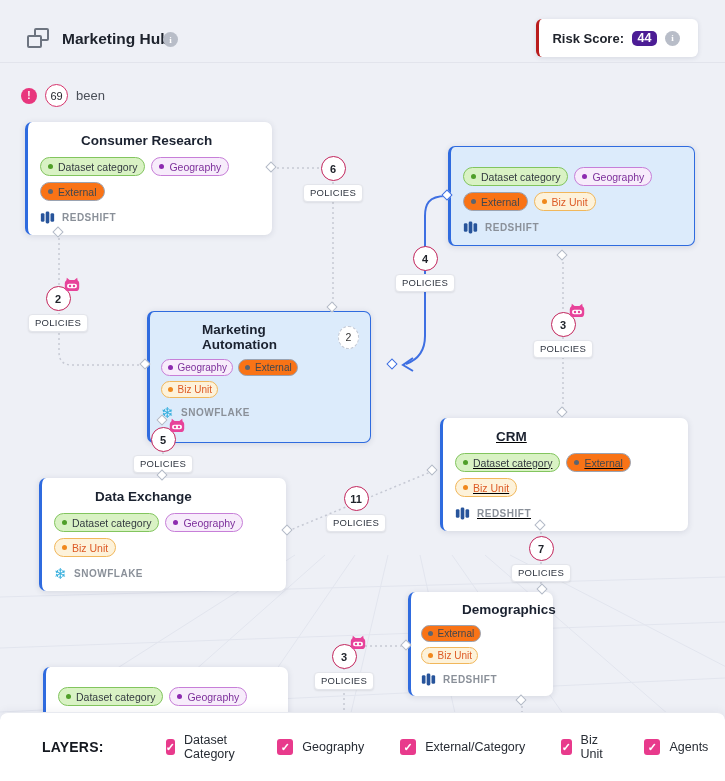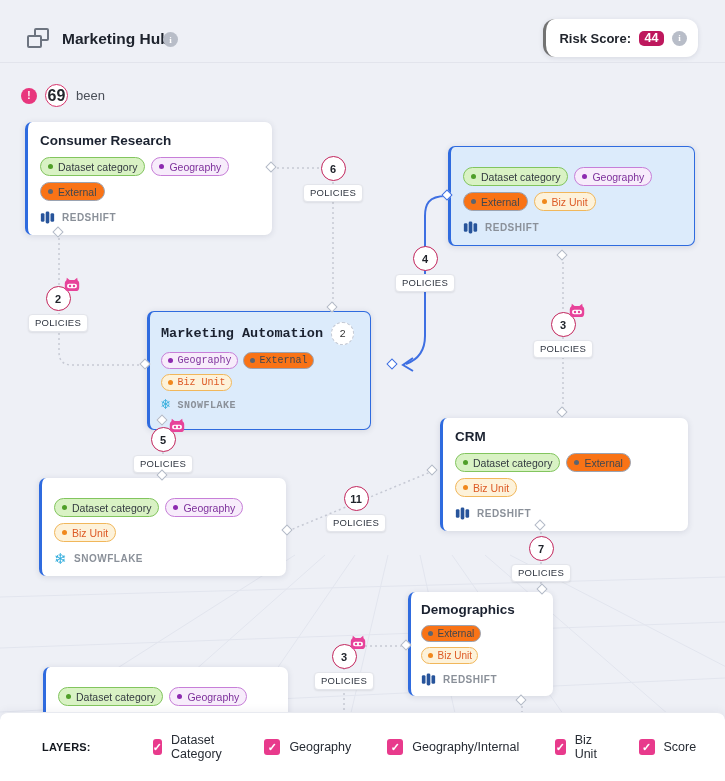--- a/index.html
+++ b/index.html
@@ -11,42 +11,42 @@
   
   .header{position:absolute;left:0;top:0;width:100%;height:62px;z-index:6;}
   .hub-icon{position:absolute;left:27px;top:28px;width:22px;height:20px;}
   .hub-icon .back{position:absolute;right:0;top:0;width:11px;height:9px;border:2.5px solid #6d7480;border-radius:2px;}
   .hub-icon .front{position:absolute;left:0;bottom:0;width:11px;height:9px;border:2.5px solid #6d7480;border-radius:2px;background:#eef0f6;}
   .page-title{position:absolute;left:62px;top:30px;font-size:15.5px;font-weight:bold;color:#1d222c;}
   .info-dot{width:15px;height:15px;border-radius:50%;background:#b8bdc8;color:#fff;font-size:9px;font-weight:bold;
     display:inline-flex;align-items:center;justify-content:center;font-family:"Liberation Serif",serif;}
   .title-info{position:absolute;left:163px;top:32px;}
   .divider{position:absolute;left:0;top:62px;width:100%;border-top:1px solid #e2e4ec;}
-  .risk-card{position:absolute;right:27px;top:19px;height:38px;background:#fff;border-radius:12px;
-    border-left:3px solid #737373;box-shadow:0 1px 5px rgba(30,40,70,.12);
-    display:flex;align-items:center;gap:8px;padding:0 11px 0 13px;}
+  .risk-card{position:absolute;right:27px;top:19px;height:38px;background:#fff;border-radius:6px;
+    border-left:3px solid #b91c1c;box-shadow:0 1px 5px rgba(30,40,70,.12);
+    display:flex;align-items:center;gap:8px;padding:0 18px 0 13px;}
   .risk-label{font-size:13px;font-weight:bold;color:#20242c;}
-  .risk-value{width:25px;height:15px;border-radius:5px;background:#be185d;color:#fff;font-size:12.5px;font-weight:bold;
+  .risk-value{width:25px;height:15px;border-radius:5px;background:#4c1d95;color:#fff;font-size:12.5px;font-weight:bold;
     display:flex;align-items:center;justify-content:center;}
   
   .banner{position:absolute;left:21px;top:84px;display:flex;align-items:center;gap:8px;z-index:6;}
   .alert-dot{width:16px;height:16px;border-radius:50%;background:#e8367d;color:#fff;font-size:10px;font-weight:bold;
     display:flex;align-items:center;justify-content:center;}
   .banner-text{font-size:13px;color:#4a4f58;}
   .count-circle{width:21px;height:21px;border-radius:50%;background:#fff;border:1.5px solid #d6336c;
-    display:flex;align-items:center;justify-content:center;font-size:16px;font-weight:bold;color:#23262c;}
+    display:flex;align-items:center;justify-content:center;font-size:11px;font-weight:normal;color:#23262c;}
   
   svg.layer{position:absolute;left:0;top:0;z-index:1;pointer-events:none;}
   svg.grid{z-index:0;}
   
   .node{position:absolute;box-sizing:border-box;background:#fff;border-radius:7px;
     border-left:3px solid #2f6bdf;box-shadow:0 1px 6px rgba(35,45,80,.13);
     padding:11px 12px 10px;z-index:2;}
   .node.hl{background:#dcebfb;border:1.5px solid #2f6bdf;border-left:3px solid #2f6bdf;}
-  .node-title{font-size:13.5px;font-weight:bold;color:#1b2230;display:flex;align-items:center;gap:8px;}
+  .node-title{font-size:13.5px;font-weight:bold;color:#1b2230;display:flex;align-items:center;gap:8px;margin-left:41px;}
   .mini-badge{width:21px;height:21px;border-radius:50%;border:1.5px dashed #c4c9d4;background:#fff;
     font-size:10.5px;font-weight:normal;color:#333;display:inline-flex;align-items:center;justify-content:center;}
   .tags{display:flex;flex-wrap:wrap;gap:6px 6px;margin-top:9px;}
   .tag{display:inline-flex;align-items:center;gap:5px;font-size:10.5px;padding:2.5px 7px;border-radius:10px;border:1px solid;white-space:nowrap;}
   .tag .dot{width:5px;height:5px;border-radius:50%;}
   .tag.green{background:#d9f2c4;border-color:#82c55e;color:#333a40;}
   .tag.green .dot{background:#4f9f28;}
   .tag.purple{background:#f7ecfb;border-color:#c77fd8;color:#7d2f9b;}
   .tag.purple .dot{background:#8d2bb0;}
   .tag.gray{background:#f97316;border-color:#9aa3b2;color:#40474f;}
@@ -64,21 +64,21 @@
   .plabel{margin-top:3px;background:#fff;border:1px solid #e3e5eb;border-radius:4px;padding:2px 6px 3px;
     font-size:9.5px;color:#2f3540;letter-spacing:.3px;box-shadow:0 1px 2px rgba(0,0,0,.08);}
   .probot{position:absolute;left:37px;top:-9px;}
   
   .dm{position:absolute;width:6px;height:6px;background:#fff;border:1.5px solid #b3bac7;transform:rotate(45deg);z-index:3;}
   .dm.blue{border-color:#3e6fe2;}
   
   .layers-bar{position:absolute;left:0;bottom:0;width:100%;height:69px;background:#fff;
     border-top:1px solid #e8eaf0;border-radius:8px 8px 0 0;box-shadow:0 -2px 8px rgba(30,40,70,.05);
     display:flex;align-items:center;padding:0 30px;box-sizing:border-box;z-index:10;}
-  .layers-title{font-size:11px;font-weight:bold;color:#14181f;margin:0 62px 0 12px;letter-spacing:.2px;}
+  .layers-title{font-size:14px;font-weight:bold;color:#14181f;margin:0 62px 0 12px;letter-spacing:.2px;}
   .layer-item{display:flex;align-items:center;gap:9px;margin-right:36px;}
   .cbox{width:16px;height:16px;border-radius:3px;background:#e83a8c;color:#fff;font-size:11px;font-weight:bold;
     display:flex;align-items:center;justify-content:center;cursor:pointer;}
   .layer-label{font-size:12.5px;color:#272c34;}
 </style>
 </head>
 <body>
 
 <svg class="layer grid" width="725" height="781">
   <g stroke="#e2e5ee" stroke-width="1" fill="none">
@@ -187,21 +187,21 @@
         <g fill="#27549b">
           <rect x="0.8" y="3" width="3.4" height="8" rx="1.3"></rect>
           <rect x="5.3" y="1.4" width="3.4" height="11.2" rx="1.3"></rect>
           <rect x="9.8" y="3" width="3.4" height="8" rx="1.3"></rect>
         </g>
       </svg>
     <span>REDSHIFT</span>
   </div>
 </div>
 
-<div class="node hl" style="left:147px;top:311px;width:224px;padding:10px 11px 16px;font-family:Liberation Mono, monospace;">
+<div class="node hl" style="left:147px;top:311px;width:224px;padding:10px 11px 22px;">
   <div class="node-title">
     <span>Marketing Automation</span>
     <span class="mini-badge">2</span>
   </div>
   <div class="tags" style="gap:5px;margin-top:7px;">
     <span class="tag purple tight">
         <span class="dot"></span>
         <span>Geography</span>
       </span>
     <span class="tag gray tight">
@@ -212,21 +212,21 @@
         <span class="dot"></span>
         <span>Biz Unit</span>
       </span>
   </div>
   <div class="source" style="margin-top:7px;">
     <span class="snow">❄</span>
     <span>SNOWFLAKE</span>
   </div>
 </div>
 
-<div class="node" style="left:440px;top:418px;width:248px;">
+<div class="node" style="left:440px;top:418px;width:248px;text-decoration:underline;">
   <div class="node-title">CRM</div>
   <div class="tags">
     <span class="tag green">
         <span class="dot"></span>
         <span>Dataset category</span>
       </span>
     <span class="tag gray">
         <span class="dot"></span>
         <span>External</span>
       </span>
@@ -241,20 +241,21 @@
           <rect x="0.8" y="3" width="3.4" height="8" rx="1.3"></rect>
           <rect x="5.3" y="1.4" width="3.4" height="11.2" rx="1.3"></rect>
           <rect x="9.8" y="3" width="3.4" height="8" rx="1.3"></rect>
         </g>
       </svg>
     <span>REDSHIFT</span>
   </div>
 </div>
 
 <div class="node" style="left:39px;top:478px;width:247px;">
+  <div class="node-title">Data Exchange</div>
   <div class="tags">
     <span class="tag green">
         <span class="dot"></span>
         <span>Dataset category</span>
       </span>
     <span class="tag purple">
         <span class="dot"></span>
         <span>Geography</span>
       </span>
     <span class="tag orange">
@@ -412,23 +413,23 @@
   <span class="layer-item">
     <span class="cbox">✓</span>
     <span class="layer-label">Dataset Category</span>
   </span>
   <span class="layer-item">
     <span class="cbox">✓</span>
     <span class="layer-label">Geography</span>
   </span>
   <span class="layer-item">
     <span class="cbox">✓</span>
-    <span class="layer-label">Geography/Internal</span>
+    <span class="layer-label">External/Category</span>
   </span>
   <span class="layer-item">
     <span class="cbox">✓</span>
     <span class="layer-label">Biz Unit</span>
   </span>
   <span class="layer-item" style="margin-right:0;">
     <span class="cbox">✓</span>
-    <span class="layer-label">Score</span>
+    <span class="layer-label">Agents</span>
   </span>
 </div>
 
 </body></html>

